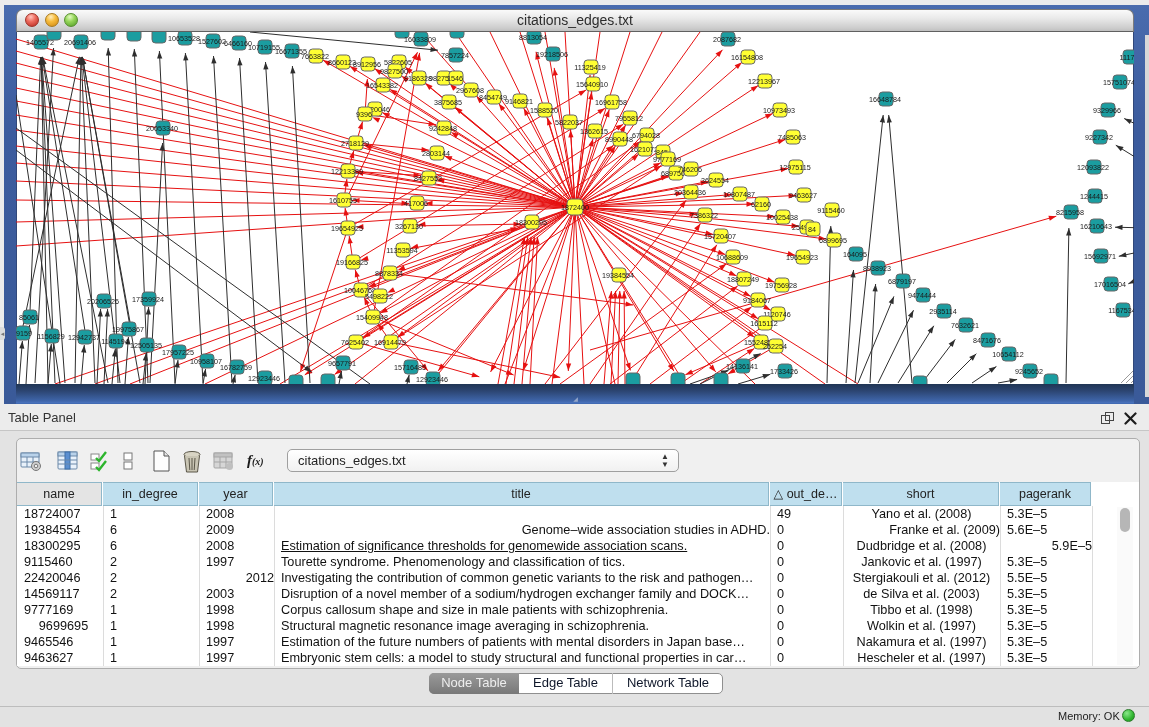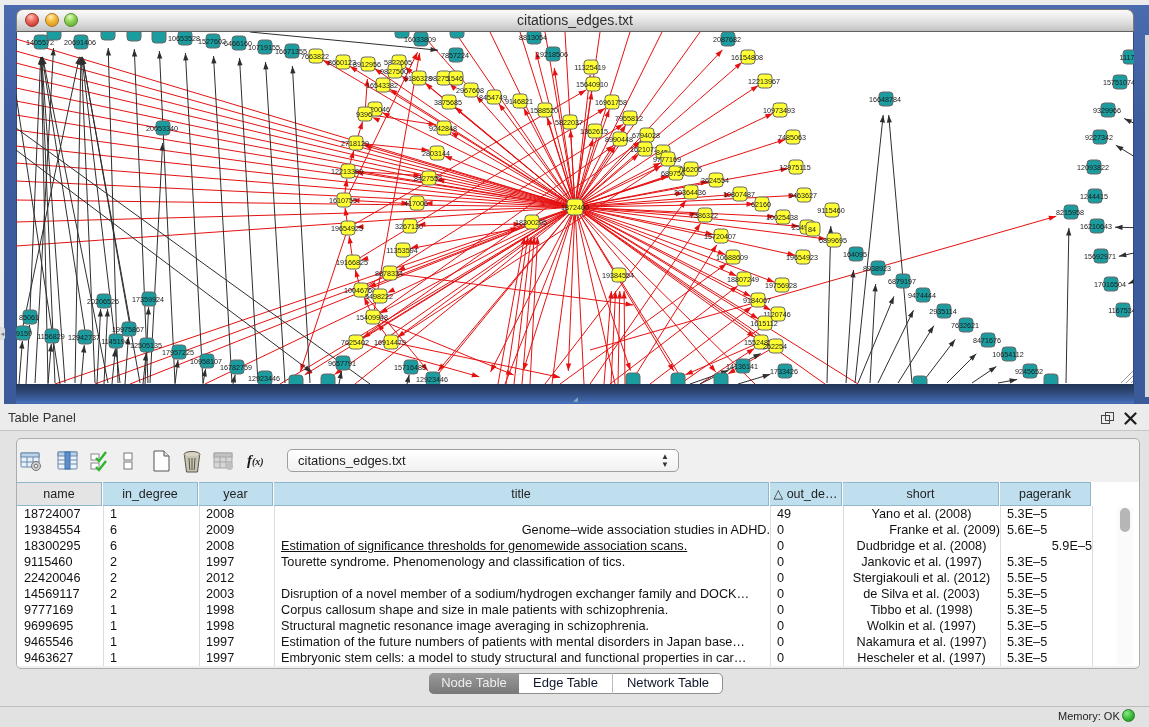--- a/index.html
+++ b/index.html
@@ -867,21 +867,22 @@
         <div class="cell" style="left:86px;width:96px;text-align:left;padding-left:7px;">2</div>
         <div class="cell" style="left:182px;width:75px;text-align:left;padding-left:7px;">1997</div>
         <div class="cell" style="left:257px;width:496px;text-align:left;padding-left:7px;">Tourette syndrome. Phenomenology and classification of tics.</div>
         <div class="cell" style="left:753px;width:73px;text-align:left;padding-left:7px;">0</div>
         <div class="cell" style="left:826px;width:157px;text-align:center;">Jankovic et al. (1997)</div>
         <div class="cell" style="left:983px;width:92px;text-align:left;padding-left:7px;">5.3E–5</div>
       </div>
 <div class="trow" style="top:64px">
         <div class="cell" style="left:0px;width:86px;text-align:left;padding-left:7px;">22420046</div>
         <div class="cell" style="left:86px;width:96px;text-align:left;padding-left:7px;">2</div>
-        <div class="cell" style="left:182px;width:75px;text-align:left;padding-left:7px;">2012</div>
+        <div class="cell" style="left:182px;width:75px;text-align:right;padding-left:7px;">2012</div>
+        <div class="cell" style="left:257px;width:496px;text-align:left;padding-left:7px;">Investigating the contribution of common genetic variants to the risk and pathogen…</div>
         <div class="cell" style="left:753px;width:73px;text-align:left;padding-left:7px;">0</div>
         <div class="cell" style="left:826px;width:157px;text-align:center;">Stergiakouli et al. (2012)</div>
         <div class="cell" style="left:983px;width:92px;text-align:left;padding-left:7px;">5.5E–5</div>
       </div>
 <div class="trow" style="top:80px">
         <div class="cell" style="left:0px;width:86px;text-align:left;padding-left:7px;">14569117</div>
         <div class="cell" style="left:86px;width:96px;text-align:left;padding-left:7px;">2</div>
         <div class="cell" style="left:182px;width:75px;text-align:left;padding-left:7px;">2003</div>
         <div class="cell" style="left:257px;width:496px;text-align:left;padding-left:7px;">Disruption of a novel member of a sodium/hydrogen exchanger family and DOCK…</div>
         <div class="cell" style="left:753px;width:73px;text-align:left;padding-left:7px;">0</div>
@@ -891,21 +892,21 @@
 <div class="trow" style="top:96px">
         <div class="cell" style="left:0px;width:86px;text-align:left;padding-left:7px;">9777169</div>
         <div class="cell" style="left:86px;width:96px;text-align:left;padding-left:7px;">1</div>
         <div class="cell" style="left:182px;width:75px;text-align:left;padding-left:7px;">1998</div>
         <div class="cell" style="left:257px;width:496px;text-align:left;padding-left:7px;">Corpus callosum shape and size in male patients with schizophrenia.</div>
         <div class="cell" style="left:753px;width:73px;text-align:left;padding-left:7px;">0</div>
         <div class="cell" style="left:826px;width:157px;text-align:center;">Tibbo et al. (1998)</div>
         <div class="cell" style="left:983px;width:92px;text-align:left;padding-left:7px;">5.3E–5</div>
       </div>
 <div class="trow" style="top:112px">
-        <div class="cell" style="left:0px;width:86px;text-align:left;padding-left:7px;">9699695</div>
+        <div class="cell" style="left:0px;width:86px;text-align:center;padding-left:7px;">9699695</div>
         <div class="cell" style="left:86px;width:96px;text-align:left;padding-left:7px;">1</div>
         <div class="cell" style="left:182px;width:75px;text-align:left;padding-left:7px;">1998</div>
         <div class="cell" style="left:257px;width:496px;text-align:left;padding-left:7px;">Structural magnetic resonance image averaging in schizophrenia.</div>
         <div class="cell" style="left:753px;width:73px;text-align:left;padding-left:7px;">0</div>
         <div class="cell" style="left:826px;width:157px;text-align:center;">Wolkin et al. (1997)</div>
         <div class="cell" style="left:983px;width:92px;text-align:left;padding-left:7px;">5.3E–5</div>
       </div>
 <div class="trow" style="top:128px">
         <div class="cell" style="left:0px;width:86px;text-align:left;padding-left:7px;">9465546</div>
         <div class="cell" style="left:86px;width:96px;text-align:left;padding-left:7px;">1</div>

